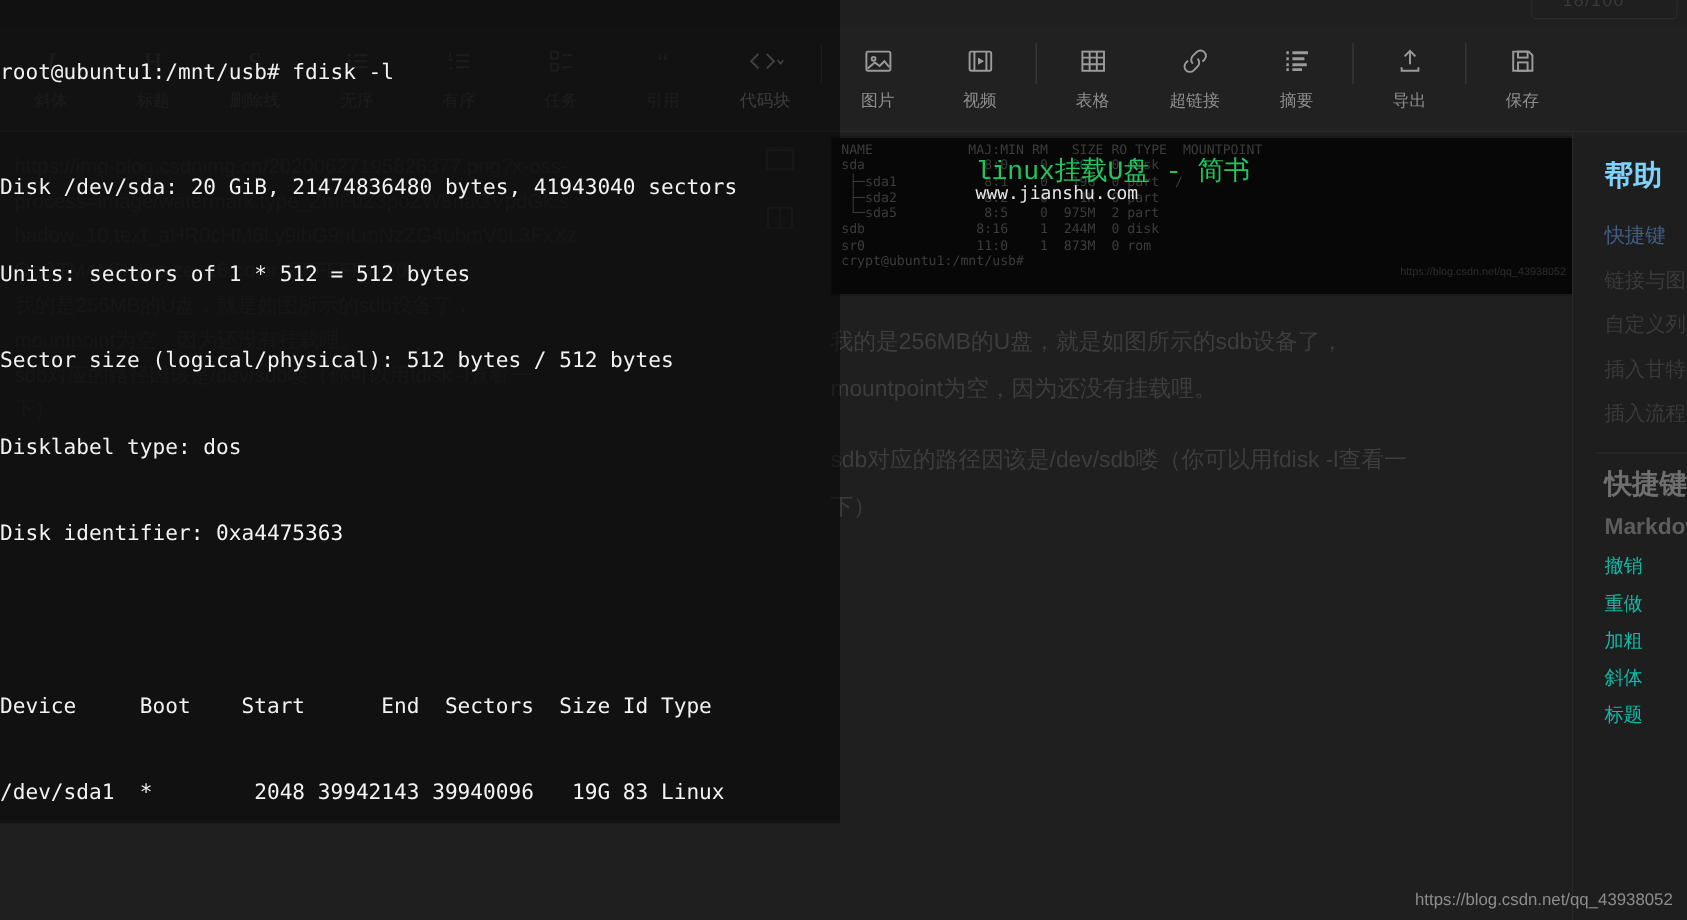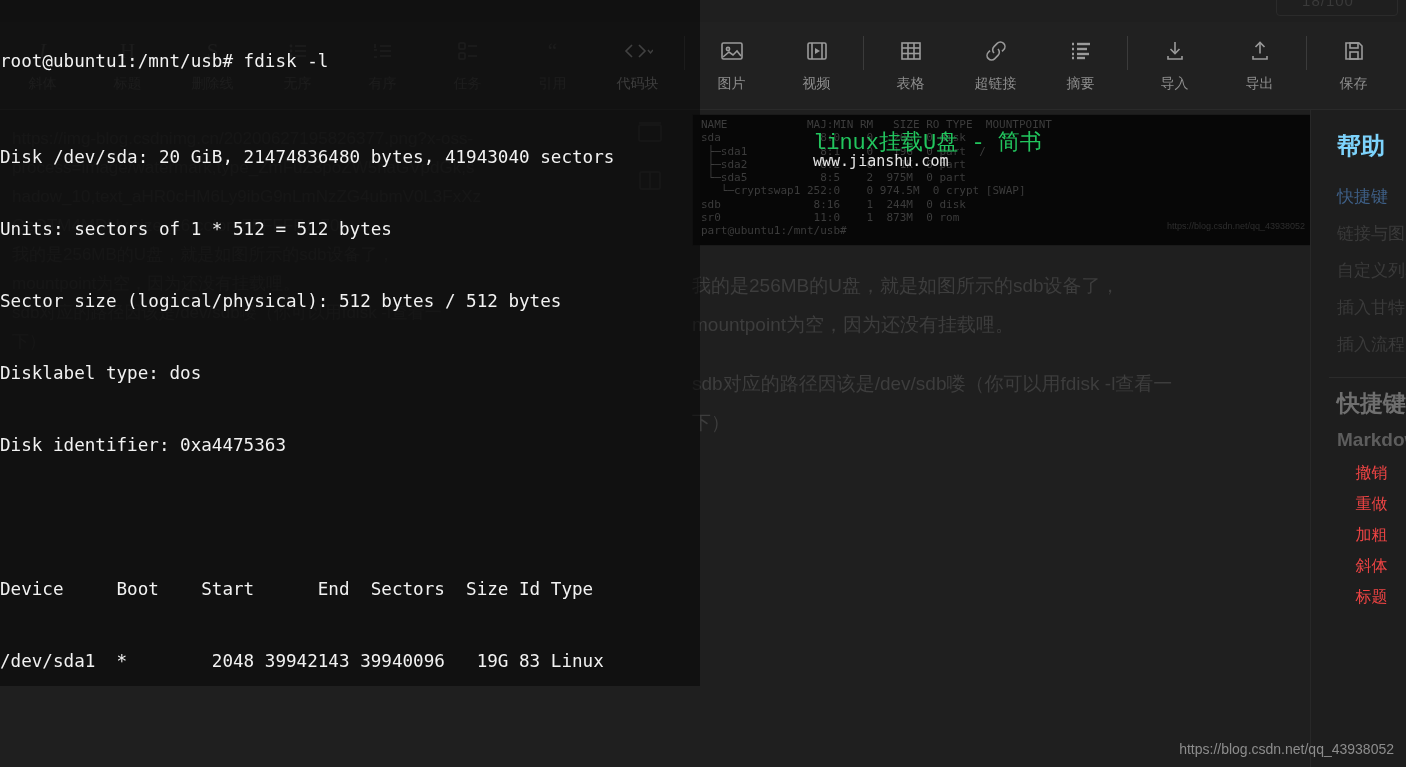--- a/index.html
+++ b/index.html
@@ -86,21 +86,21 @@
     position:absolute; right:0; top:110px; width:96px; bottom:0;
     background:#1e1e1e; border-left:1px solid #282828;
     padding:14px 0 0 18px; overflow:hidden; white-space:nowrap;
   }
   #help-sidebar .hs-h1 { font-size:24px; font-weight:bold; color:#7dd3fc; margin:6px 0 16px 8px; }
   #help-sidebar .hs-link { font-size:17px; color:#3e5f86; line-height:37px; margin-left:8px; }
   #help-sidebar .hs-item { font-size:17px; color:#3a3a3a; line-height:37px; margin-left:8px; }
   #help-sidebar .hs-rule { height:1px; background:#2b2b2b; margin:14px 0 10px 0; }
   #help-sidebar .hs-h2 { font-size:23px; font-weight:bold; color:#6f6f6f; margin:4px 0 10px 8px; }
   #help-sidebar .hs-h3 { font-size:19px; font-weight:bold; color:#5d5d5d; margin:4px 0 6px 8px; }
-  #help-sidebar .hs-kv { font-size:16px; color:#ef4444; line-height:31px; margin-left:8px;text-align:center; }
+  #help-sidebar .hs-kv { font-size:16px; color:#14b8a6; line-height:31px; margin-left:8px; }
 
   
   #page-watermark {
     position:absolute; right:12px; bottom:10px; color:#8d8d8d; font-size:14px;
     z-index:40;
   }
 
   
   #terminal {
     position:absolute; left:0; top:0; width:700px; height:686px;
@@ -242,30 +242,20 @@
             <line x1="8" y1="10" x2="18" y2="10" stroke-width="2.4"></line>
             <line x1="3" y1="15" x2="5" y2="15" stroke-width="2.4"></line>
             <line x1="8" y1="15" x2="20" y2="15" stroke-width="2.4"></line>
             <line x1="3" y1="19" x2="5" y2="19" stroke-width="2.4"></line>
             <line x1="8" y1="19" x2="16" y2="19" stroke-width="2.4"></line>
           </svg>
       </span>
       <span class="tb-lbl">摘要</span>
     </div>
     <div class="tb-sep bright"></div>
-    <div class="tb-item bright">
-      <span class="tb-ico">
-        <svg width="24" height="24" viewBox="0 0 24 24">
-            <line x1="12" y1="3" x2="12" y2="14"></line>
-            <polyline points="7.5,10 12,14.6 16.5,10"></polyline>
-            <polyline points="5,17 5,20 19,20 19,17"></polyline>
-          </svg>
-      </span>
-      <span class="tb-lbl">导入</span>
-    </div>
     <div class="tb-item bright">
       <span class="tb-ico">
         <svg width="24" height="24" viewBox="0 0 24 24">
             <line x1="12" y1="14.6" x2="12" y2="3.5"></line>
             <polyline points="7.5,8 12,3.4 16.5,8"></polyline>
             <polyline points="5,17 5,20 19,20 19,17"></polyline>
           </svg>
       </span>
       <span class="tb-lbl">导出</span>
     </div>
@@ -311,25 +301,24 @@
   </div>
 
   <div id="preview-pane">
     <div class="embed-shot">
       <div class="embed-ghost">linux挂载U盘 - 简书</div>
       <div class="embed-ghost2">www.jianshu.com</div>
       <div class="lsb">NAME            MAJ:MIN RM   SIZE RO TYPE  MOUNTPOINT</div>
       <div class="lsb">sda               8:0    0   20G  0 disk</div>
       <div class="lsb"> ├─sda1           8:1    0   19G  0 part  /</div>
       <div class="lsb"> ├─sda2           8:2    0    1K  0 part</div>
-      <div class="lsb"> └─sda5           8:5    2  975M  0 part</div>
-      <div class="lsb">   └─cryptswap1 252:0    0 974.5M  0 crypt [SWAP]</div>
+      <div class="lsb"> └─sda5           8:5    0  975M  2 part</div>
       <div class="lsb">sdb              8:16    1  244M  0 disk</div>
       <div class="lsb">sr0              11:0    1  873M  0 rom</div>
-      <div class="lsb">part@ubuntu1:/mnt/usb# </div>
+      <div class="lsb">crypt@ubuntu1:/mnt/usb# </div>
       <div class="embed-wm">https://blog.csdn.net/qq_43938052</div>
     </div>
     <div class="pv-para">
       <span>我的是256MB的U盘，就是如图所示的sdb设备了，</span><br>
       <span>mountpoint为空，因为还没有挂载哩。</span>
     </div>
     <div class="pv-para">
       <span>sdb对应的路径因该是/dev/sdb喽（你可以用fdisk -l查看一</span><br>
       <span>下）</span>
     </div>

